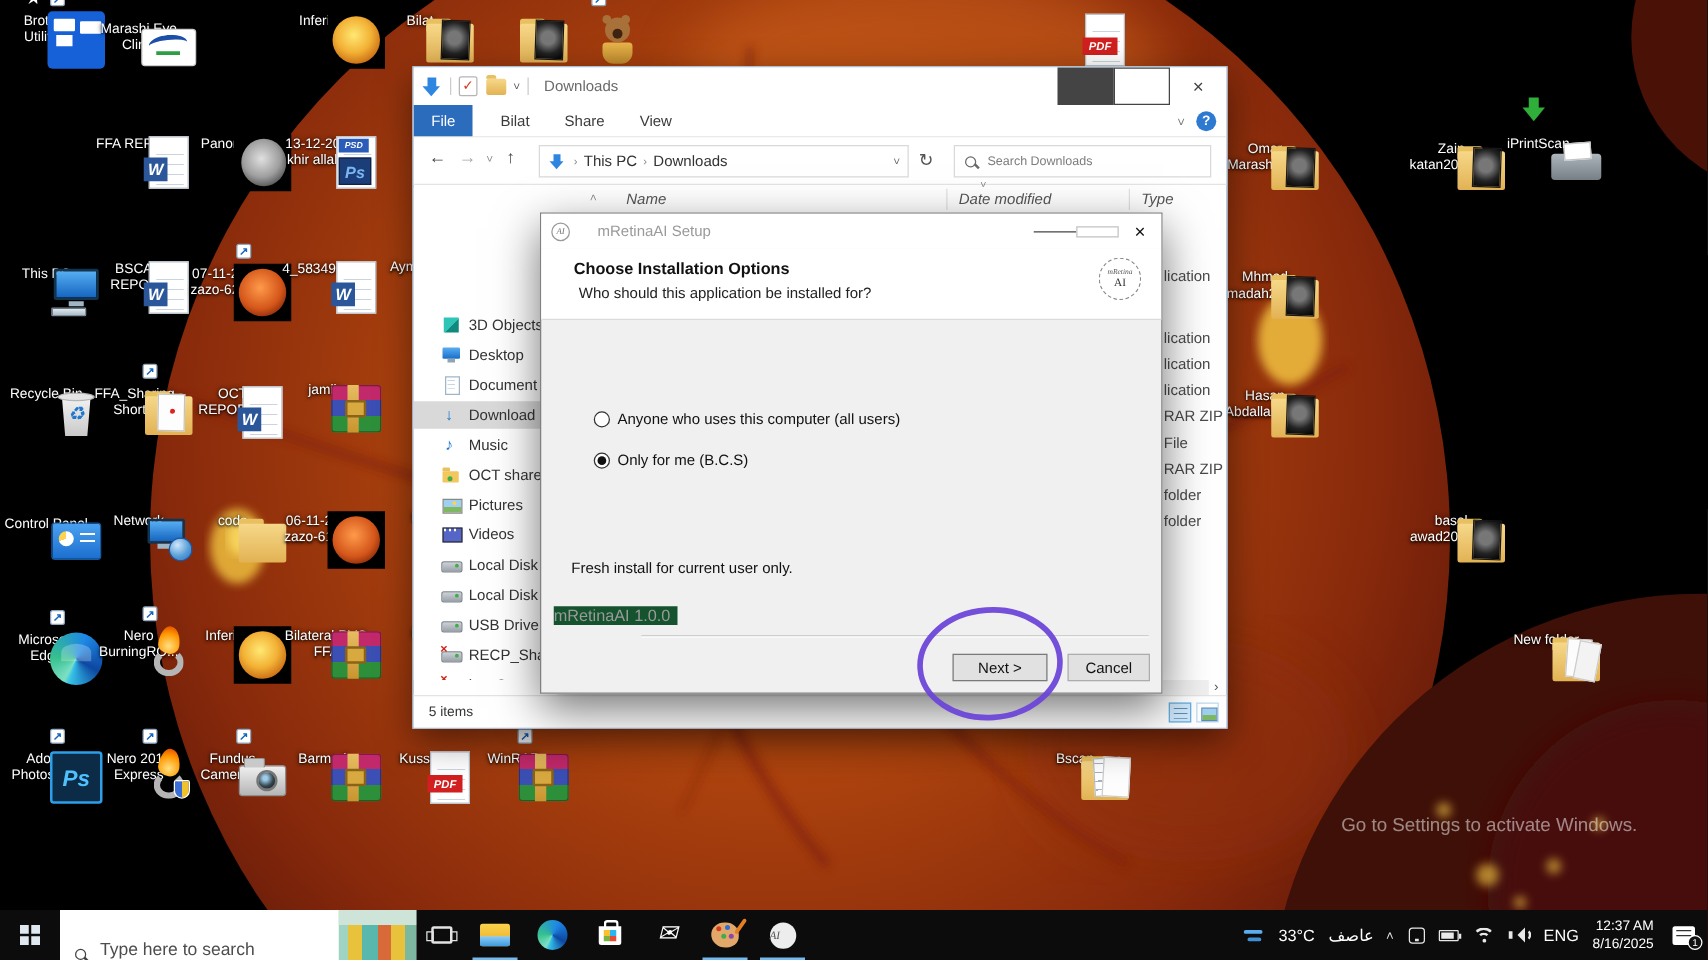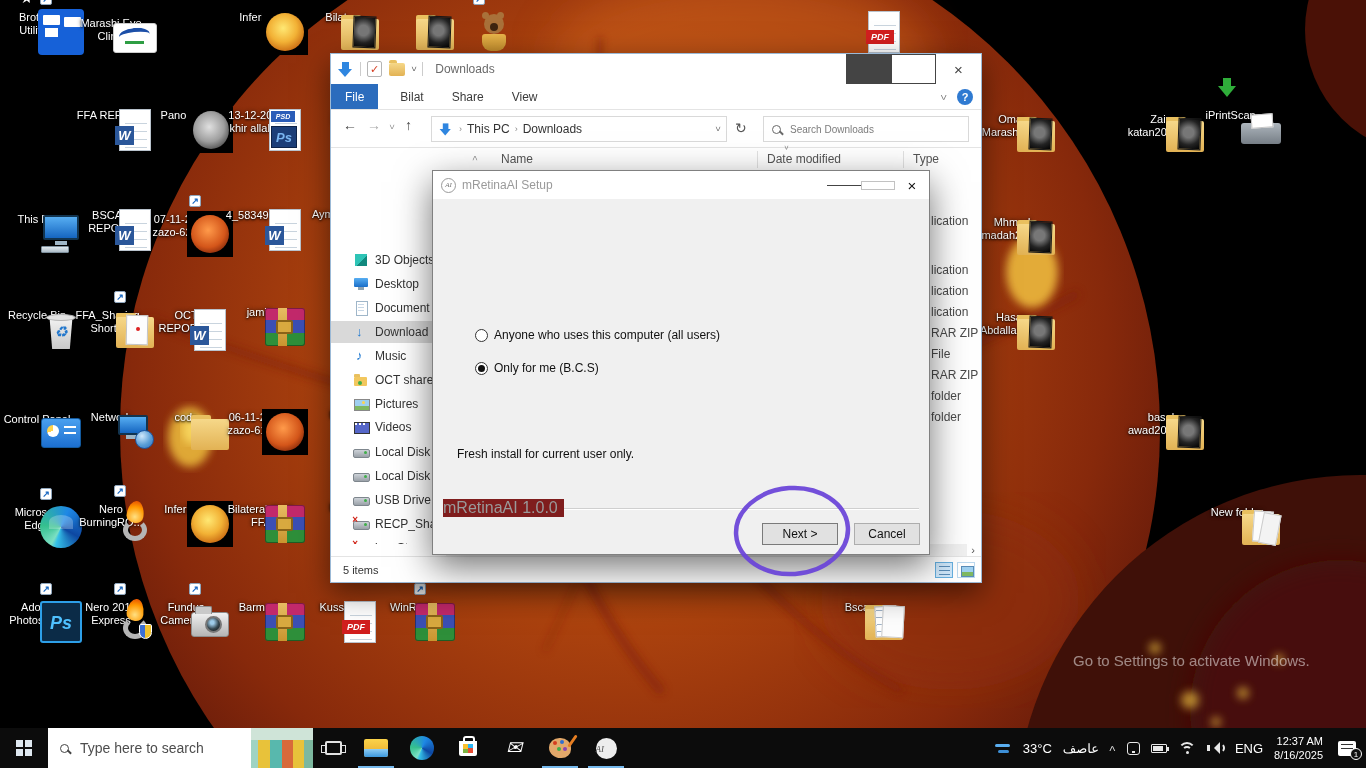--- a/index.html
+++ b/index.html
@@ -146,21 +146,21 @@
   .addr-box{position:absolute;left:100px;top:6px;width:296px;height:26px;border:1px solid #d9d9d9;background:#fff;display:flex;align-items:center;font-size:12px;color:#333;}
   .addr-box .chev{color:#888;font-size:9px;margin:0 5px;transform:rotate(0);}
   .addr-drop{margin-left:auto;margin-right:6px;color:#666;font-size:9px;transform:rotate(90deg);}
   .refresh{position:absolute;left:404px;top:10px;color:#555;font-size:14px;}
   .search-box{position:absolute;left:432px;top:6px;width:206px;height:26px;border:1px solid #d9d9d9;background:#fff;display:flex;align-items:center;padding:0 8px;gap:7px;}
   .mag{width:9px;height:9px;border:1.5px solid #6a6a6a;border-radius:50%;position:relative;flex:none;}
   .mag::after{content:"";position:absolute;width:5px;height:1.5px;background:#6a6a6a;transform:rotate(45deg);right:-4px;bottom:-1px;}
   .search-box input{border:none;outline:none;width:100%;font-size:10px;color:#333;}
   .search-box input::placeholder{color:#7c7c7c;}
   .ex-headers{position:absolute;left:115px;top:96px;right:1px;height:20px;font-size:12px;color:#555;}
-  .colh{position:absolute;top:2px;}
+  .colh{position:absolute;top:2px;font-style:italic;}
   .col-sep{position:absolute;top:1px;width:1px;height:17px;background:#e2e2e2;}
   .sort-caret{position:absolute;left:338px;top:-7px;color:#777;font-size:8px;transform:rotate(90deg);}
   .ex-side{position:absolute;left:0;top:96px;width:115px;bottom:38px;background:#fff;font-size:12px;color:#333;overflow:hidden;}
   .si-item{position:absolute;left:0;width:115px;height:22px;display:flex;align-items:center;padding-left:22px;white-space:nowrap;}
   .si-item.selected{background:#d9d9d9;}
   .si{width:17px;height:16px;position:relative;flex:none;margin-right:5px;}
   .si i{position:absolute;display:block;}
   .si-cube::before{content:"";position:absolute;left:2px;top:2px;width:12px;height:12px;background:linear-gradient(135deg,#2ec4b6 55%,#11897e 55%);}
   .si-monitor::before,.si-net::before{content:"";position:absolute;left:1px;top:2px;width:14px;height:9px;background:linear-gradient(#57aef2,#1b6ec8);border-radius:1px;}
   .si-monitor::after,.si-net::after{content:"";position:absolute;left:5px;top:11px;width:6px;height:3px;background:#8fa4b2;}
@@ -188,56 +188,56 @@
   .view-toggles{position:absolute;right:6px;bottom:4px;display:flex;gap:4px;}
   .vt{width:18px;height:16px;border:1px solid #bcd9ef;background:#fff;position:relative;}
   .vt.active{background:#cfe8fb;border-color:#66b0e0;}
   .vt-list::before{content:"";position:absolute;left:3px;top:3px;width:11px;height:9px;
       background:repeating-linear-gradient(#5a8db8 0 1.5px,transparent 1.5px 4px);}
   .vt-thumb::before{content:"";position:absolute;left:3px;top:3px;width:11px;height:9px;border:1px solid #5a8db8;background:linear-gradient(#9fd0f0 55%,#7fb862 55%);}
 
   
   .dialog{position:absolute;left:432px;top:170px;width:498px;height:385px;background:#f0f0f0;z-index:10;
       border:1px solid #808080;box-shadow:0 12px 34px rgba(0,0,0,.55);font-size:12px;color:#111;}
-  .dlg-title{position:absolute;left:0;top:0;right:0;height:28px;background:#fff;display:flex;align-items:center;padding-left:8px;gap:6px;}
+  .dlg-title{position:absolute;left:0;top:0;right:0;height:28px;background:#fff;display:flex;align-items:center;padding-left:8px;gap:22px;}
   .dlg-appicon{width:15px;height:15px;border-radius:50%;border:1px solid #9a9a9a;color:#777;
       font-family:"Liberation Serif",serif;font-style:italic;font-size:7px;line-height:13px;text-align:center;}
   .dlg-appicon::before{content:"AI";}
   .dlg-title-label{color:#9a9a9a;font-size:12px;}
   .dlg-caption{position:absolute;right:0;top:0;height:28px;display:flex;}
   .dlg-caption span{width:34px;display:flex;align-items:center;justify-content:center;}
   .dlg-caption .cap-box{border-color:#c2c2c2;}
   .dlg-header{position:absolute;left:0;top:28px;right:0;height:57px;background:#fff;border-bottom:1px solid #dcdcdc;}
   .dlg-heading{position:absolute;left:26px;top:8px;font-size:13px;font-weight:bold;}
   .dlg-subheading{position:absolute;left:30px;top:28px;font-size:12px;color:#222;}
   .dlg-logo{position:absolute;right:16px;top:7px;width:34px;height:34px;border-radius:50%;border:1.5px dashed #8a8a8a;
       display:flex;flex-direction:column;align-items:center;justify-content:center;background:#fff;}
   .dlg-logo .s1{font-family:"Liberation Serif",serif;font-style:italic;font-size:6px;color:#555;line-height:1;}
   .dlg-logo .s2{font-family:"Liberation Serif",serif;font-size:9px;color:#333;line-height:1;margin-top:1px;}
   .dlg-body-text{position:absolute;left:24px;top:96px;width:456px;}
   .radio-row{position:absolute;left:42px;display:flex;align-items:center;gap:6px;}
   .radio{width:13px;height:13px;border:1px solid #333;border-radius:50%;background:#fff;display:flex;align-items:center;justify-content:center;flex:none;}
   .radio.sel::after{content:"";width:7px;height:7px;border-radius:50%;background:#111;}
   .dlg-note{position:absolute;left:24px;top:276px;}
-  .dlg-version{position:absolute;left:10px;top:328px;color:#9a9a9a;font-size:16px;background:#7f1d1d;padding-right:6px;z-index:2;}
+  .dlg-version{position:absolute;left:10px;top:314px;color:#9a9a9a;font-size:13px;background:#14532d;padding-right:6px;z-index:2;}
   .verline{position:absolute;left:80px;right:10px;top:337px;height:1px;background:#cfcfcf;box-shadow:0 1px 0 #fff;}
   .dlg-btn{position:absolute;top:352px;height:22px;background:#e1e1e1;border:1px solid #7a7a7a;font-size:12px;color:#111;
       display:flex;align-items:center;justify-content:center;}
   .btn-next{left:329px;width:76px;}
   .btn-cancel{left:421px;width:66px;border-color:#adadad;}
 
   
   .annot{position:absolute;inset:0;z-index:12;pointer-events:none;}
 
   
   .taskbar{position:absolute;left:0;bottom:0;width:100%;height:40px;background:#0c0c0c;z-index:20;display:flex;align-items:stretch;}
   .tb-start{width:48px;display:flex;align-items:center;justify-content:center;}
   .win-logo{width:16px;height:16px;display:grid;grid-template-columns:7px 7px;grid-template-rows:7px 7px;gap:2px;}
   .win-logo b{background:#dfe8f0;}
-  .tb-search{width:265px;background:#fff;display:flex;align-items:center;padding-left:12px;gap:9px;position:relative;}
+  .tb-search{width:285px;background:#fff;display:flex;align-items:flex-end;padding-left:12px;gap:9px;position:relative;}
   .tb-search .mag{border-color:#444;}
   .tb-search .mag::after{background:#444;}
   .tb-search input{border:none;outline:none;font-size:14px;width:140px;color:#333;}
   .tb-search input::placeholder{color:#4d4d4d;}
   .hive-img{position:absolute;right:0;top:0;width:62px;height:100%;
       background:linear-gradient(#cfe4d8 0 30%,transparent 30%),
       linear-gradient(90deg,#9fd3c2 0 12%,#e8c23a 12% 30%,#58b8ad 30% 50%,#d86a3a 50% 68%,#e8c23a 68% 86%,#7cb89f 86% 100%);}
   .tb-app{width:46px;display:flex;align-items:center;justify-content:center;position:relative;}
   .tb-app.active::after{content:"";position:absolute;left:5px;right:5px;bottom:0;height:2px;background:#76b9ed;}
   .tb-app i{position:relative;display:block;}
@@ -709,20 +709,28 @@
       <span>
           <span class="cap-bar"></span>
         </span>
       <span>
           <span class="cap-box"></span>
         </span>
       <span>
           <span class="cap-x">×</span>
         </span>
     </div>
+    <div class="dlg-header">
+      <span class="dlg-heading">Choose Installation Options</span>
+      <span class="dlg-subheading">Who should this application be installed for?</span>
+      <span class="dlg-logo">
+        <span class="s1">mRetina</span>
+        <span class="s2">AI</span>
+      </span>
+    </div>
     <div class="radio-row" style="top:157px;">
       <span class="radio"></span>
       <span>Anyone who uses this computer (all users)</span>
     </div>
     <div class="radio-row" style="top:190px;">
       <span class="radio sel"></span>
       <span>Only for me (B.C.S)</span>
     </div>
     <div class="dlg-note">Fresh install for current user only.</div>
     <span class="dlg-version">mRetinaAI 1.0.0</span>

